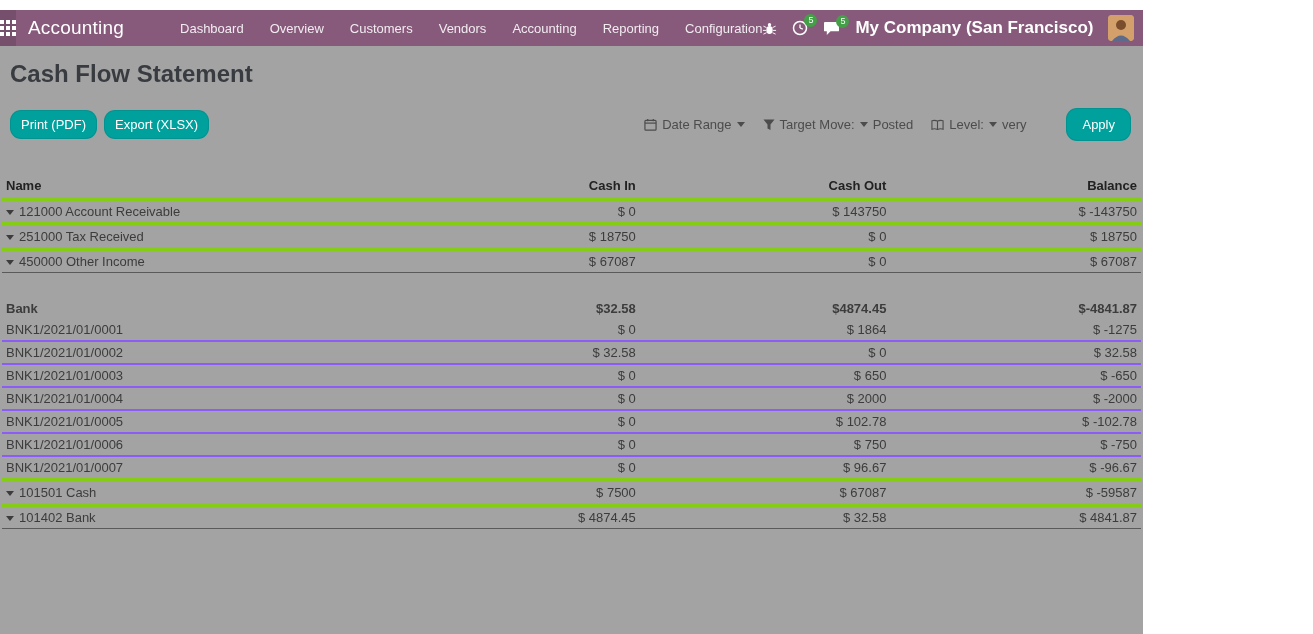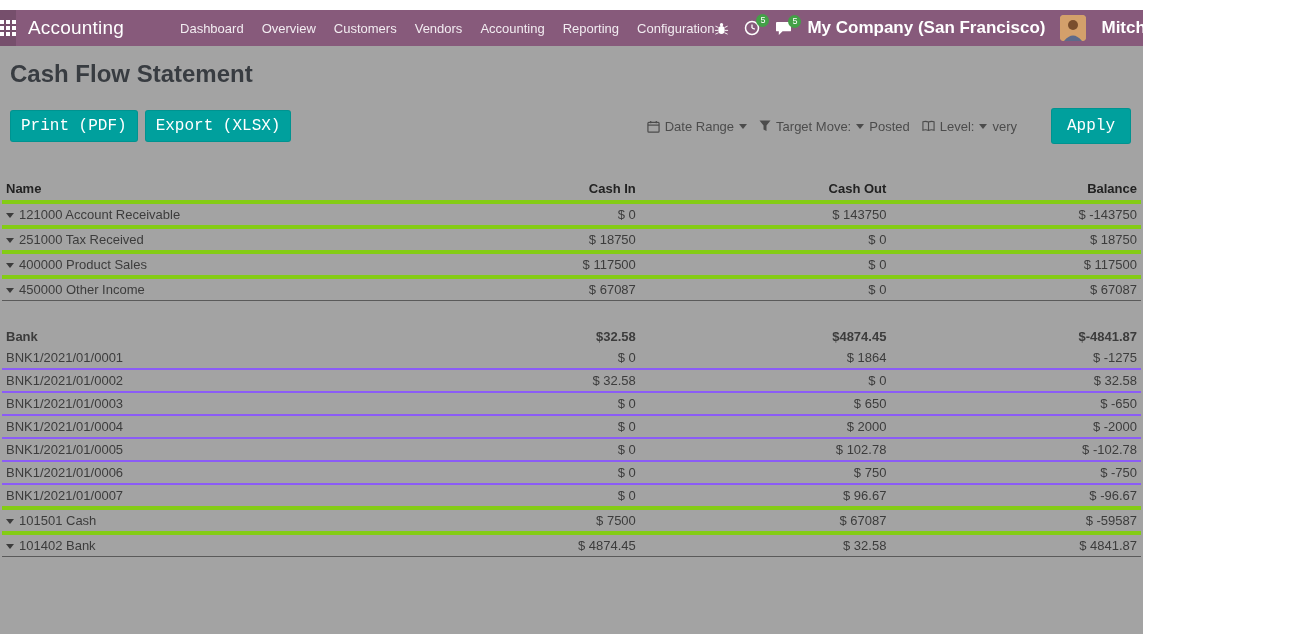--- a/index.html
+++ b/index.html
@@ -16,21 +16,21 @@
     height: 36px; background: var(--c-topbar_bg, #875A7B);
     display: flex; align-items: center; color: #fff;
   }
   .apps-btn {
     width: 38px; height: 36px; background: rgba(0,0,0,.12);
     display:flex; align-items:center; justify-content:center; cursor:pointer;
   }
   .apps-grid { display:grid; grid-template-columns: repeat(3, 4px); grid-gap: 2px; }
   .apps-grid i { width:4px; height:4px; background:#fff; display:block; }
   .brand { font-size: 19px; font-weight: 500; margin: 0 0 0 12px; letter-spacing:.2px; }
-  .top-nav { display:flex; align-items:center; gap: 18px; margin-left: 56px; justify-content: flex-end; }
+  .top-nav { display:flex; align-items:center; gap: 26px; margin-left: 56px; justify-content: flex-end; }
   .nav-item { font-size: 13px; color: #f2ecf1; cursor: pointer; white-space: nowrap; }
   .top-right { margin-left:auto; display:flex; align-items:center; gap: 15px; padding-right: 14px; }
   .icon-wrap { position: relative; display:inline-flex; cursor:pointer; }
   .badge {
     position:absolute; top:-6px; right:-9px;
     background: var(--c-badge, #43a047); color:#fff;
     border-radius: 8px; font-size: 9px; line-height: 13px;
     min-width: 13px; height: 13px; text-align:center; padding: 0 3px;
   }
   .company-name, .user-name { font-size: 17px; color:#fff; cursor:pointer; white-space:nowrap;font-weight:bold; }
@@ -42,25 +42,25 @@
   
   .page-title {
     font-size: 24px; font-weight: bold; color: #383c41;
     margin: 14px 0 20px 10px;
   }
   .controls {
     display:flex; align-items:center; padding: 0 12px 0 10px;
   }
   .btn {
     background: var(--c-accent, #00A09D); color:#fff; border:1px solid rgba(0,0,0,.08);
-    font-size: 16px; padding: 6px 10px; border-radius: 3px; cursor:pointer;
-    font-family: Liberation Mono, monospace;
+    font-size: 13px; padding: 6px 10px; border-radius: 11px; cursor:pointer;
+    font-family: Liberation Sans, sans-serif;
   }
   .btn + .btn { margin-left: 7px; }
-  .filters { margin-left:auto; display:flex; align-items:center; color:#4c4c4c; font-size: 13px; }
+  .filters { margin-left:auto; display:flex; align-items:center; gap: 6px; color:#4c4c4c; font-size: 13px; }
   .filter { display:flex; align-items:center; gap:5px; cursor:pointer; margin-left: 12px; white-space:nowrap; }
   .caret-down {
     width:0; height:0; display:inline-block;
     border-left:4px solid transparent; border-right:4px solid transparent;
     border-top:5px solid #4c4c4c;
   }
   .apply { margin-left: 34px; padding: 8px 15px; }
 
   
   table.cashflow {
@@ -209,26 +209,20 @@
           <td class="col-num">$ 143750</td>
           <td class="col-num">$ -143750</td>
         </tr>
         <tr class="row-account">
           <td class="col-name"><span class="caret"></span><span>251000 Tax Received</span></td>
           <td class="col-num">$ 18750</td>
           <td class="col-num">$ 0</td>
           <td class="col-num">$ 18750</td>
         </tr>
         <tr class="row-account">
-          <td class="col-name"><span class="caret"></span><span>400000 Product Sales</span></td>
-          <td class="col-num">$ 117500</td>
-          <td class="col-num">$ 0</td>
-          <td class="col-num">$ 117500</td>
-        </tr>
-        <tr class="row-account">
           <td class="col-name"><span class="caret"></span><span>450000 Other Income</span></td>
           <td class="col-num">$ 67087</td>
           <td class="col-num">$ 0</td>
           <td class="col-num">$ 67087</td>
         </tr>
         <tr class="row-section">
           <td class="col-name"><span>Bank</span></td>
           <td class="col-num">$32.58</td>
           <td class="col-num">$4874.45</td>
           <td class="col-num">$-4841.87</td>

